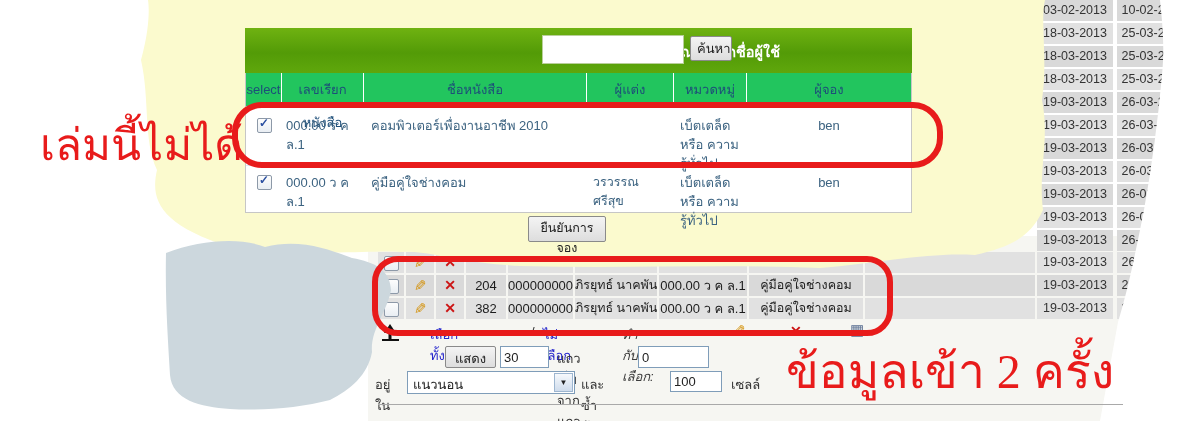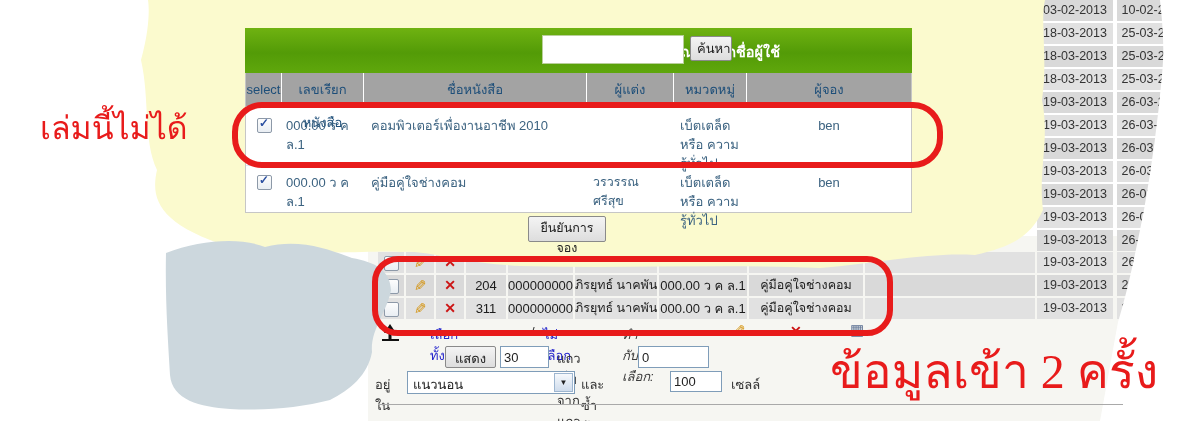--- a/index.html
+++ b/index.html
@@ -49,21 +49,21 @@
   
   .panel{position:absolute;left:245px;top:28px;width:667px;z-index:5;}
   .greenbar{position:relative;width:667px;height:45px;
       background:linear-gradient(180deg,#6fb211 0%,#539b07 55%,#5fa70c 100%);}
   .greenbar .glabel{position:absolute;right:132px;top:12px;color:#fff;font-weight:bold;
       font-size:14.5px;white-space:nowrap;}
   .greenbar input{position:absolute;left:297px;top:7px;width:136px;height:25px;
       border:1px solid #b9cf9a;background:#fff;}
   .greenbar .searchbtn{position:absolute;left:445px;top:8px;width:42px;height:25px;}
   .btable{position:relative;width:665px;background:#fff;border:1px solid #c6c6c6;border-top:none;}
-  .bheader{position:relative;height:33px;background:#a3a3a3;}
+  .bheader{position:relative;height:33px;background:#22c55e;}
   .hcell{position:absolute;top:0;height:33px;line-height:33px;text-align:center;
       font-size:13px;color:#1d4e79;border-right:1px solid #fff;}
   .brow{position:relative;border-top:1px solid #ddebf7;}
   .bcell{position:absolute;font-size:13px;color:#3c6381;line-height:19px;}
 
   .confirm{position:absolute;left:528px;top:216px;width:78px;height:26px;z-index:5;}
 
   
   .oval{position:absolute;border:6px solid #e81b1b;border-radius:30px;z-index:9;}
   .ann{position:absolute;color:#e81b1b;font-family:"Liberation Serif",serif;
@@ -160,21 +160,21 @@
       <div class="pcell" style="left:575px;width:82px;font-size:12.5px;">ภิรยุทธ์ นาคพันธ์</div>
       <div class="pcell" style="left:659px;width:88px;">000.00 ว ค ล.1</div>
       <div class="pcell" style="left:749px;width:114px;font-size:12.5px;">คู่มือคู่ใจช่างคอม</div>
       <div class="pcell" style="left:865px;width:170px;"></div>
     </div>
 
     <div class="prow lt2" style="top:298px;">
       <div class="pcell" style="left:378px;width:26px;"><span class="cb"></span></div>
       <div class="pcell" style="left:406px;width:28px;"><span class="pencil">✎</span></div>
       <div class="pcell" style="left:436px;width:28px;"><span class="xdel">✕</span></div>
-      <div class="pcell" style="left:466px;width:40px;">311</div>
+      <div class="pcell" style="left:466px;width:40px;">382</div>
       <div class="pcell" style="left:508px;width:65px;">0000000003</div>
       <div class="pcell" style="left:575px;width:82px;font-size:12.5px;">ภิรยุทธ์ นาคพันธ์</div>
       <div class="pcell" style="left:659px;width:88px;">000.00 ว ค ล.1</div>
       <div class="pcell" style="left:749px;width:114px;font-size:12.5px;">คู่มือคู่ใจช่างคอม</div>
       <div class="pcell" style="left:865px;width:170px;"></div>
     </div>
   </div>
 
   <svg class="layer" width="1190" height="421" style="z-index:3">
     <path fill="#fbface" d="
@@ -253,16 +253,16 @@
         <div class="bcell" style="left:501px;top:7px;width:164px;text-align:center;">ben</div>
       </div>
     </div>
   </div>
 
   <button class="btn confirm" style="font-size:12.5px;">ยืนยันการจอง</button>
 
   <div class="oval" style="left:232px;top:102px;width:699px;height:54px;"></div>
   <div class="oval" style="left:372px;top:256px;width:509px;height:68px;border-radius:26px;"></div>
 
-  <div class="ann" style="left:40px;top:112px;font-size:32px;">เล่มนี้ไม่ได้</div>
-  <div class="ann" style="left:830px;top:348px;font-size:48px;">ข้อมูลเข้า 2 ครั้ง</div>
+  <div class="ann" style="left:40px;top:124px;font-size:44px;">เล่มนี้ไม่ได้</div>
+  <div class="ann" style="left:786px;top:348px;font-size:48px;">ข้อมูลเข้า 2 ครั้ง</div>
 
 </div>
 
 </body></html>

